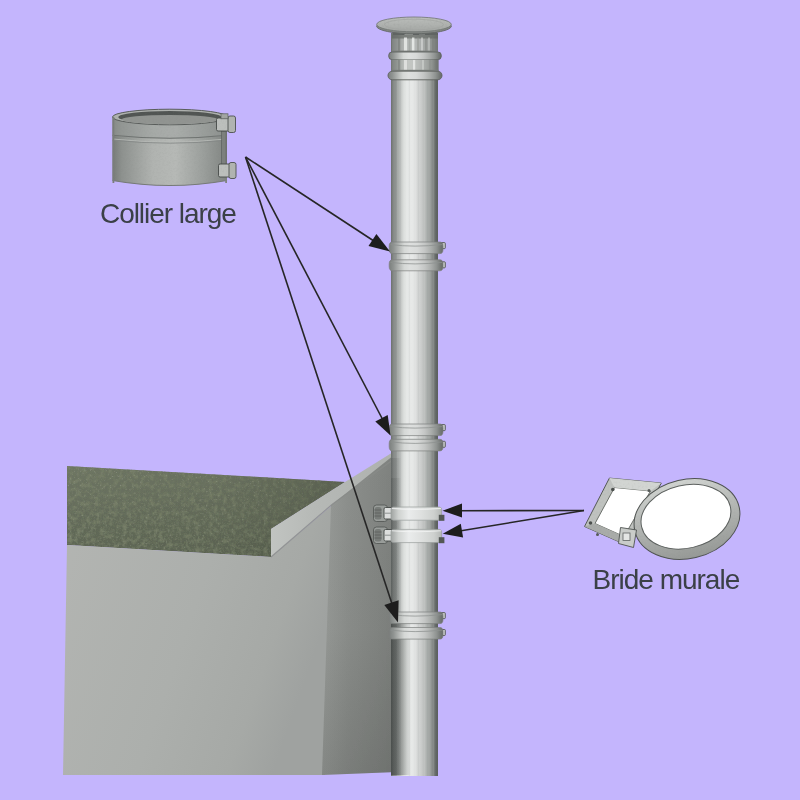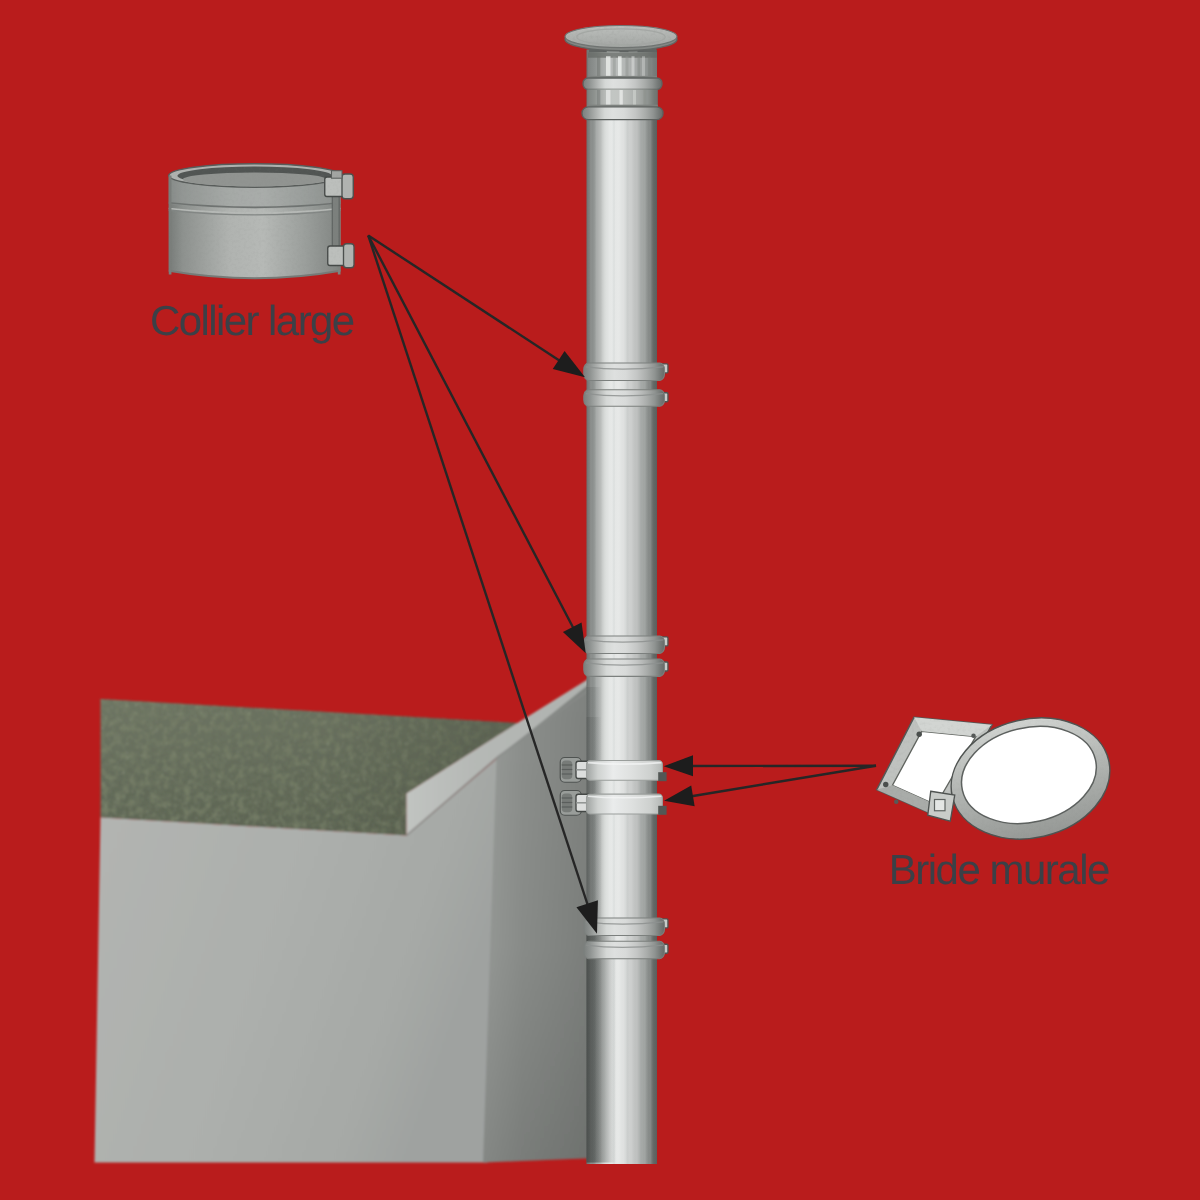--- a/index.html
+++ b/index.html
@@ -1,16 +1,16 @@
 <!DOCTYPE html>
 <html><head>
 <meta charset="utf-8">
 <style>
 html,body{margin:0;padding:0;background:#ffffff;}
-#scene{position:relative;width:800px;height:800px;background:#b91c1c;overflow:hidden;
+#scene{position:relative;width:800px;height:800px;background:#c4b5fd;overflow:hidden;
  font-family:"Liberation Sans", sans-serif;}
 svg{display:block;}
 </style>
 </head>
 <body>
 <div id="scene">
 <svg width="800" height="800" viewBox="0 0 800 800" xmlns="http://www.w3.org/2000/svg">
 <defs>
 
   <linearGradient id="pipeG" x1="0" y1="0" x2="1" y2="0">

